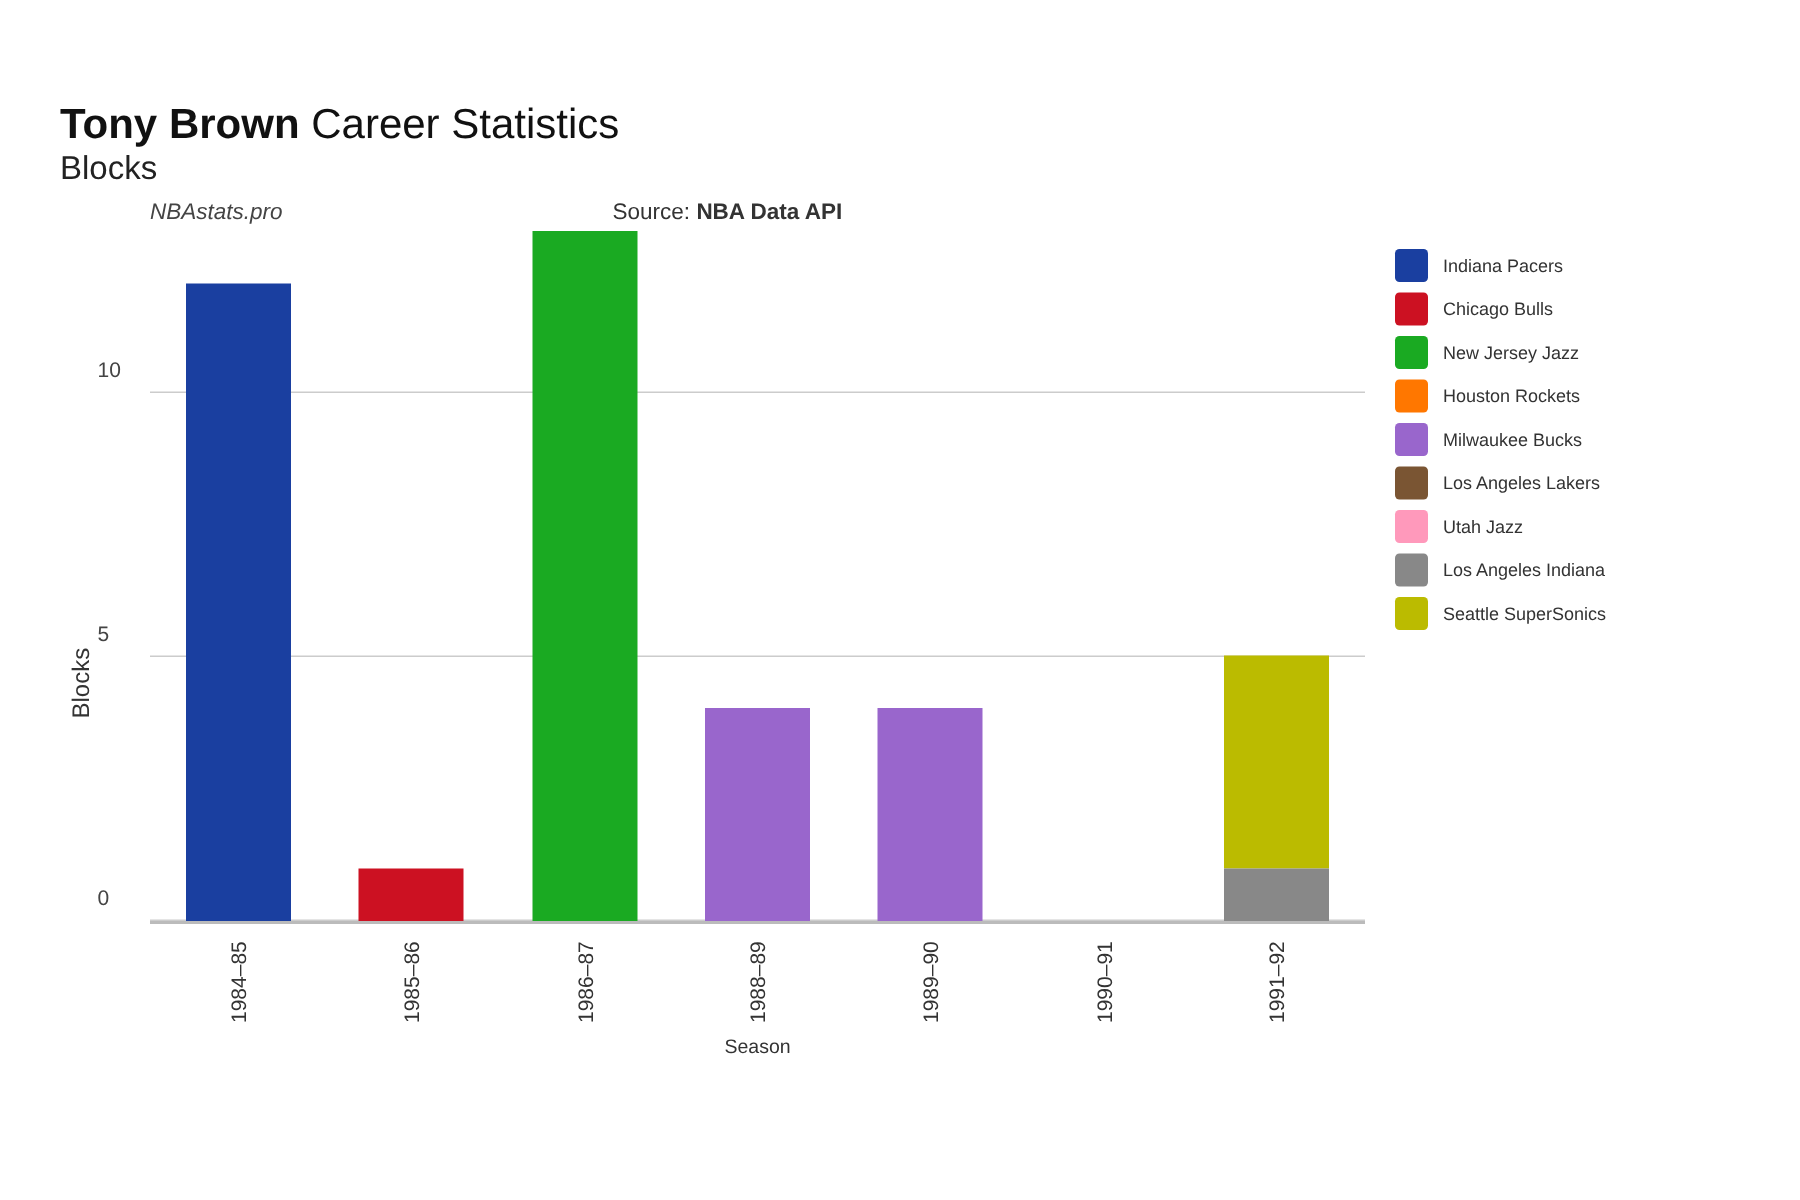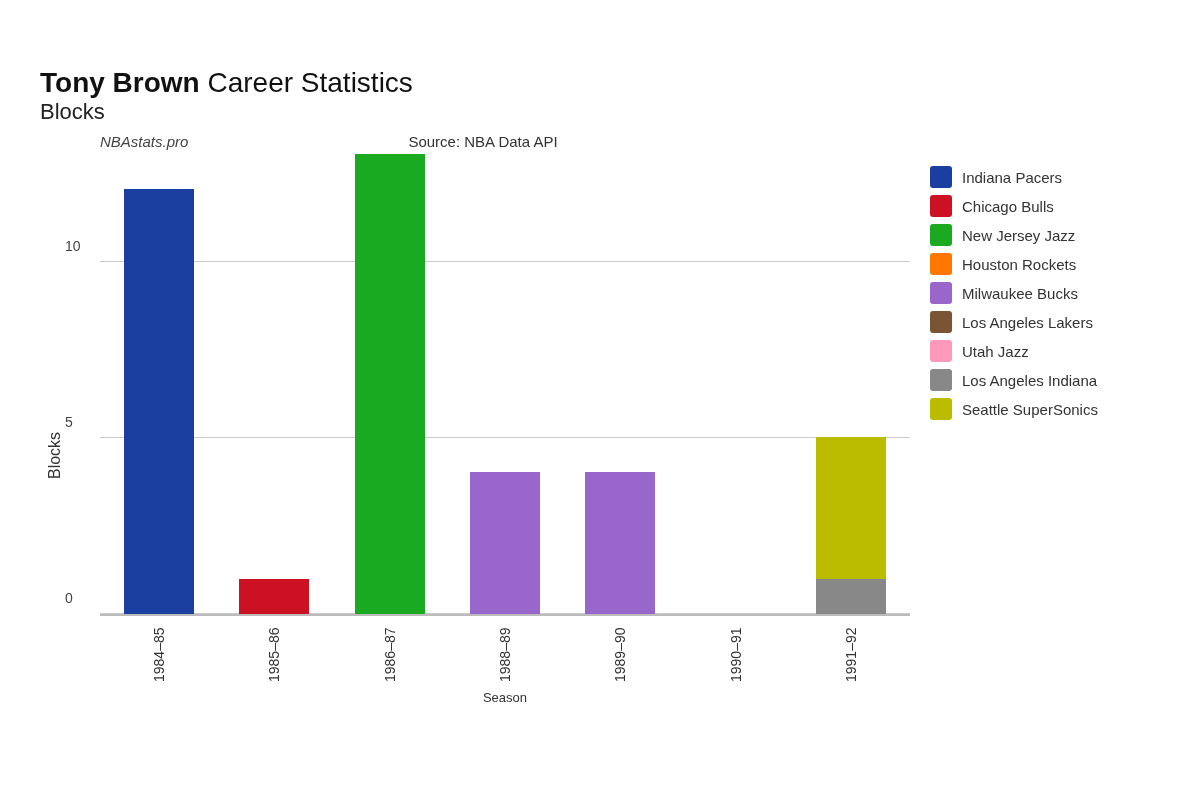--- a/index.html
+++ b/index.html
@@ -42,21 +42,21 @@
     }
     .source-italic {
       font-style: italic;
       color: #444;
       margin-right: 220px;
     }
     .source-right {
       color: #333;
     }
     .source-right strong {
-      font-weight: 400;
+      font-weight: 700;
     }
     .chart-area {
       display: flex;
       margin-top: 6px;
     }
     .y-axis-label {
       writing-mode: vertical-rl;
       transform: rotate(180deg);
       font-size: 16px;
       color: #333;
@@ -156,21 +156,21 @@
     }
     .legend-title {
       font-size: 17px;
       color: #222;
       margin-bottom: 8px;
     }
     .legend-item {
       display: flex;
       align-items: center;
       margin-bottom: 7px;
-      font-size: 15px;
+      font-size: 12px;
       color: #333;
     }
     .legend-swatch {
       width: 22px;
       height: 22px;
       border-radius: 3px;
       margin-right: 10px;
       flex-shrink: 0;
     }
   </style>

